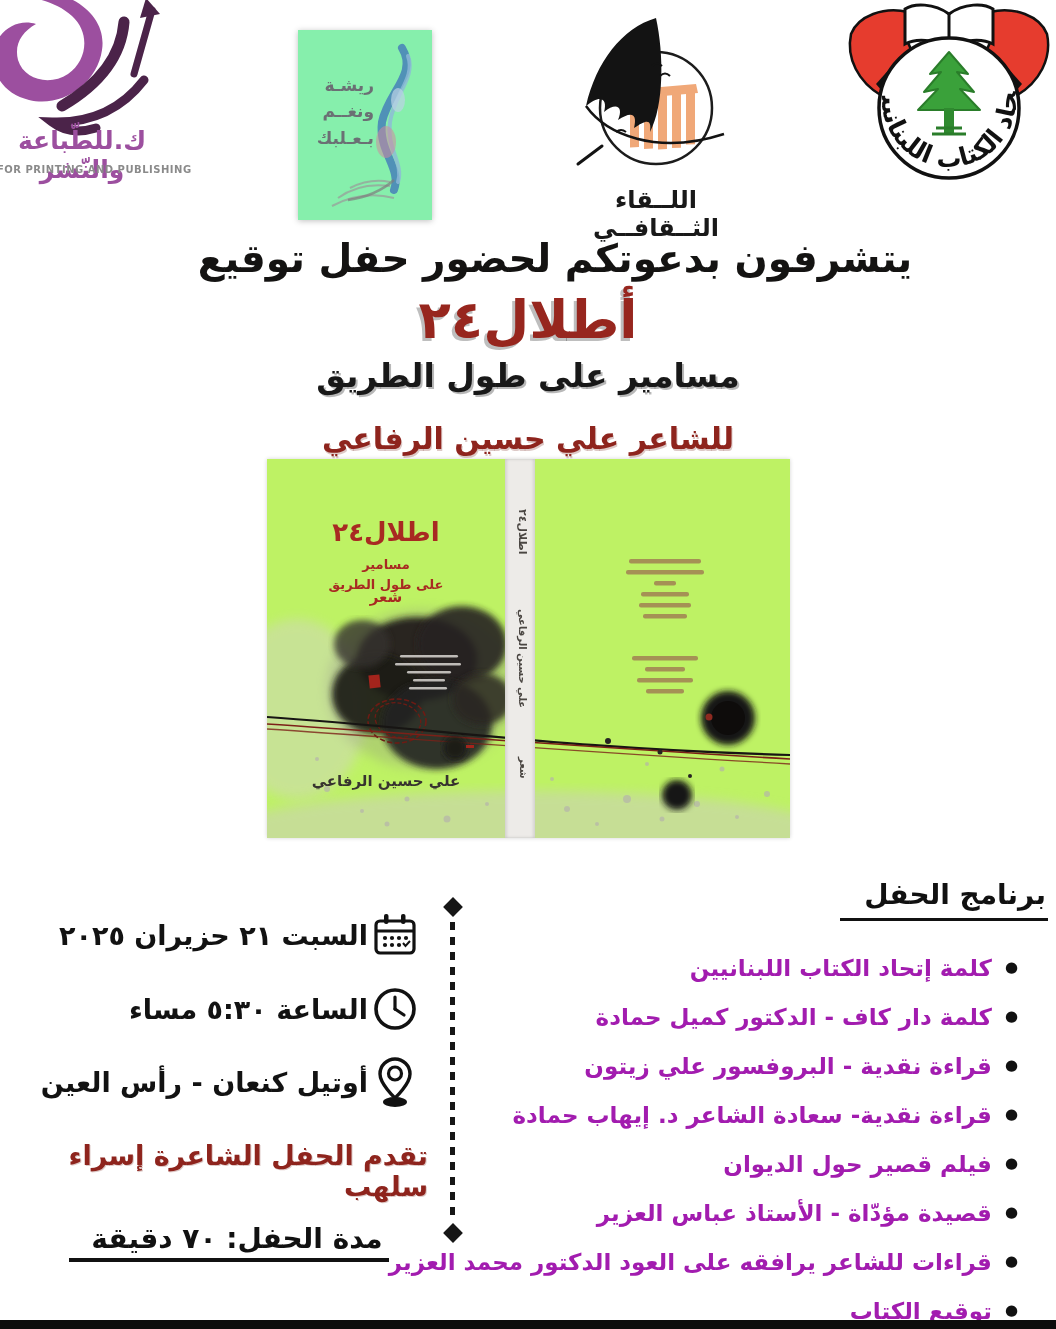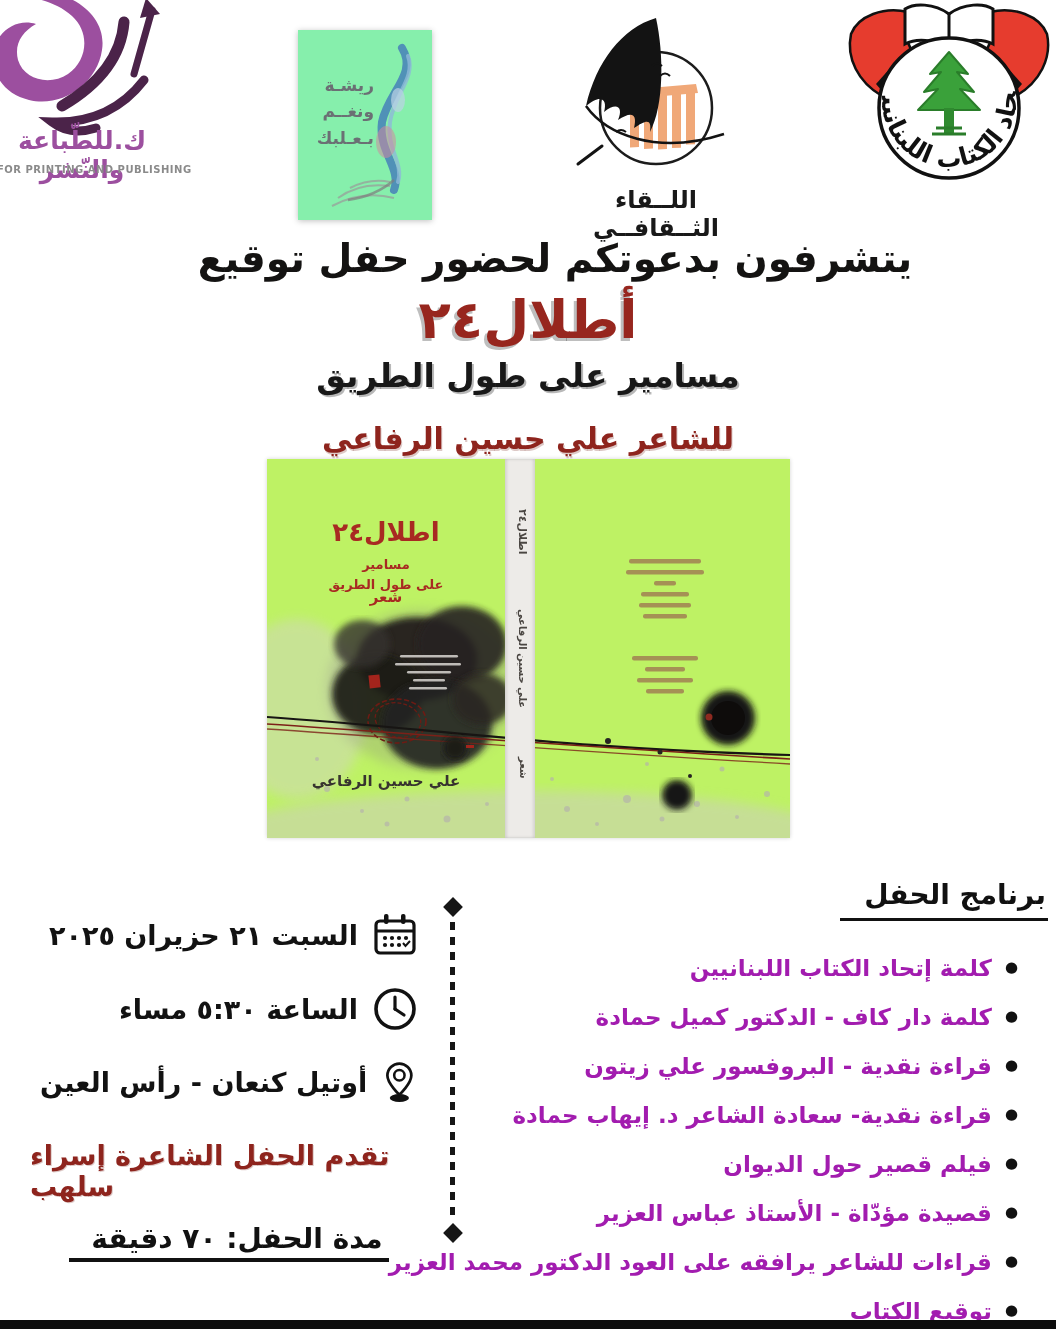--- a/index.html
+++ b/index.html
@@ -47,26 +47,26 @@
   .cov-author{position:absolute;left:0;top:313px;width:238px;text-align:center;
               color:#37332f;font-weight:800;font-size:15px;}
   .spine-txt{position:absolute;color:#4a4642;font-weight:800;white-space:nowrap;
              transform-origin:left top;transform:rotate(90deg);}
   .spine-t1{left:262px;top:50px;font-size:11px;}
   .spine-t2{left:261px;top:150px;font-size:10px;}
   .spine-t3{left:262px;top:298px;font-size:10px;}
 
   
   .detail-row{position:absolute;left:40px;width:378px;display:flex;flex-direction:row;
-              align-items:center;gap:14px;direction:rtl;justify-content:flex-start;}
+              align-items:center;gap:4px;direction:rtl;justify-content:flex-start;}
   .detail-row .txt{color:#121212;font-weight:800;font-size:27px;white-space:nowrap;}
   .row-date{top:912px;}
   .row-time{top:986px;}
   .row-venue{top:1056px;}
-  .presenter{position:absolute;left:30px;top:1140px;width:398px;text-align:left;
+  .presenter{position:absolute;left:30px;top:1140px;width:398px;text-align:right;
              color:#8e241d;font-weight:900;font-size:27px;text-shadow:1px 1px 0 rgba(120,40,30,.25);}
   .duration{position:absolute;left:30px;top:1222px;width:398px;text-align:center;}
   .duration span{display:inline-block;color:#111;font-weight:900;font-size:28px;
                  border-bottom:4px solid #111;padding:0 6px 3px 22px;}
 
   
   .divider-line{position:absolute;left:450px;top:922px;width:5px;height:300px;
       background:repeating-linear-gradient(to bottom,#161616 0 8px,transparent 8px 15px);}
   .diamond{position:absolute;width:14px;height:14px;background:#161616;transform:rotate(45deg);}
   .diamond.top{left:446px;top:900px;}

